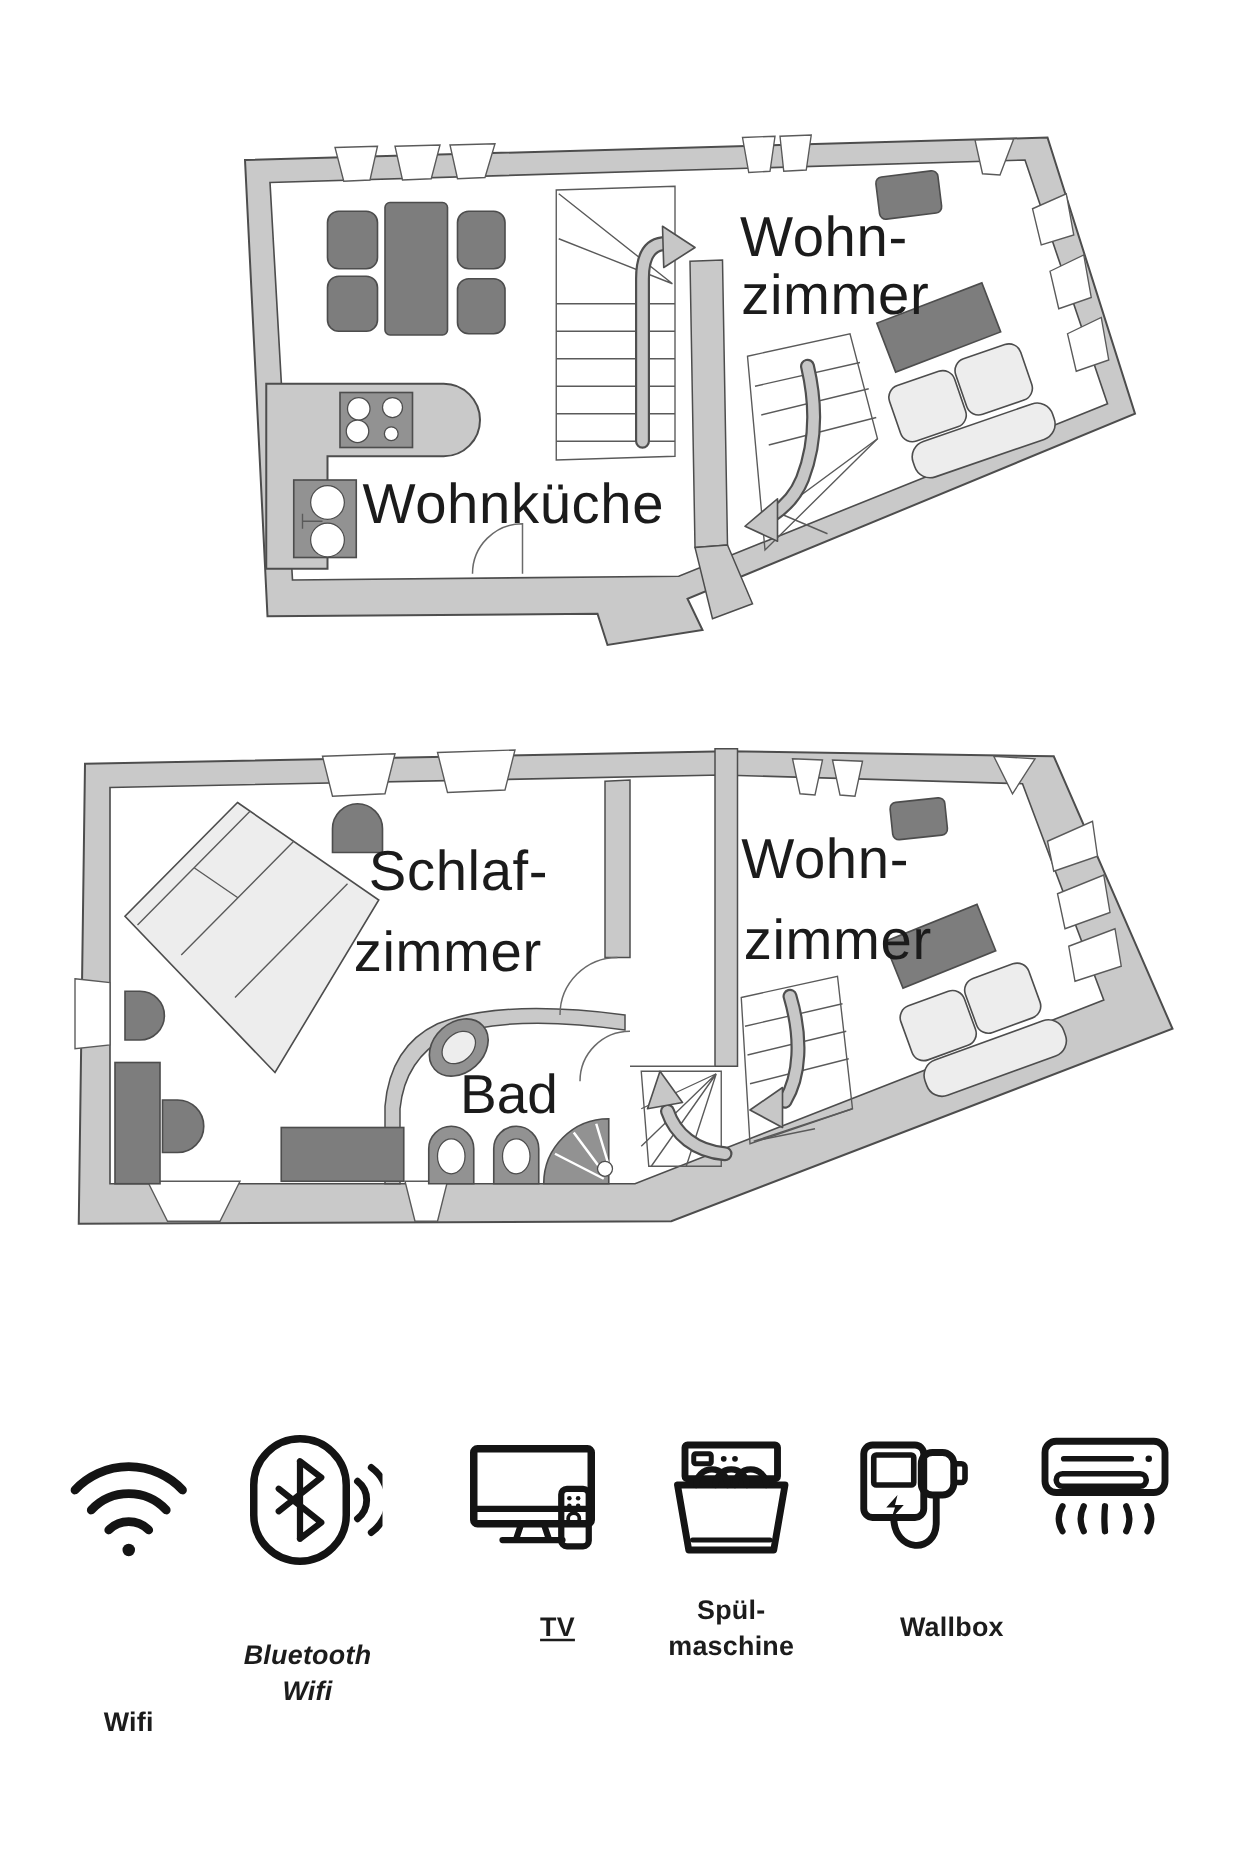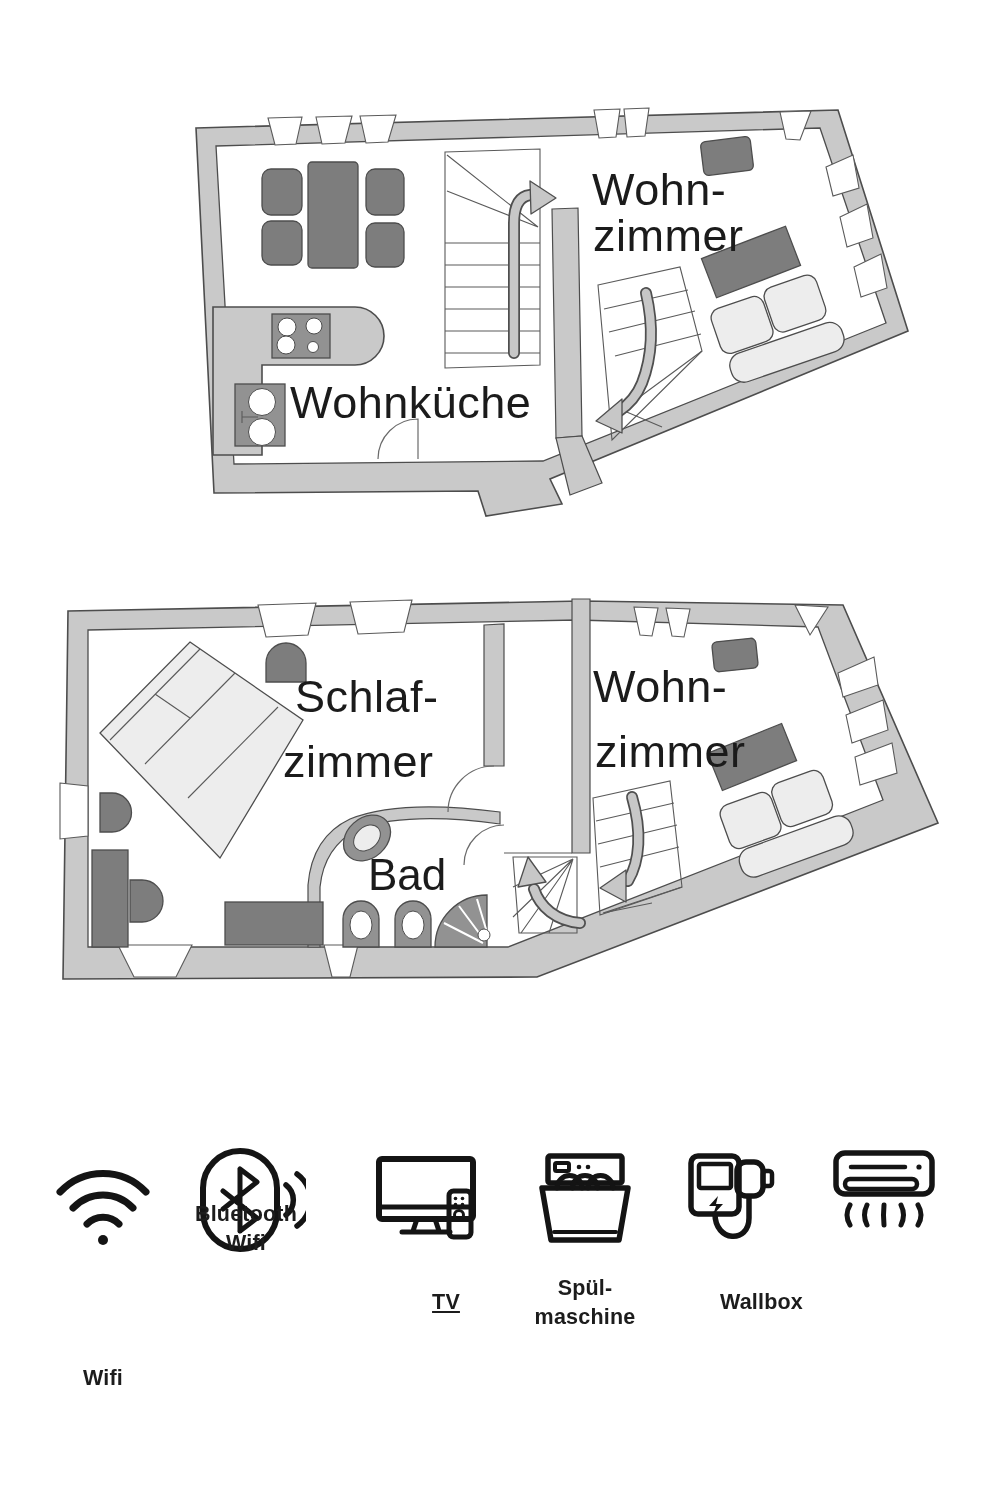--- a/index.html
+++ b/index.html
@@ -250,21 +250,21 @@
     <path class="ico" stroke-width="5" d="M-34,9 Q-40,19 -34,29"></path>
     <path class="ico" stroke-width="5" d="M-17,9 Q-22,19 -17,29"></path>
     <path class="ico" stroke-width="5" d="M0,9 Q-1,19 0,29"></path>
     <path class="ico" stroke-width="5" d="M17,9 Q22,19 17,29"></path>
     <path class="ico" stroke-width="5" d="M34,9 Q40,19 34,29"></path>
   </svg>
 
   <div class="amenity-label" style="left:43px;top:1364px;width:120px;">
     <span>Wifi</span>
   </div>
-  <div class="amenity-label" style="left:166px;top:1200px;width:160px;">
+  <div class="amenity-label" style="left:166px;top:1310px;width:160px;font-style:italic;">
     <span>Bluetooth</span><br>
     <span>Wifi</span>
   </div>
   <div class="amenity-label" style="left:386px;top:1288px;width:120px;text-decoration:underline;">
     <span>TV</span>
   </div>
   <div class="amenity-label" style="left:505px;top:1274px;width:160px;">
     <span>Spül-</span><br>
     <span>maschine</span>
   </div>

